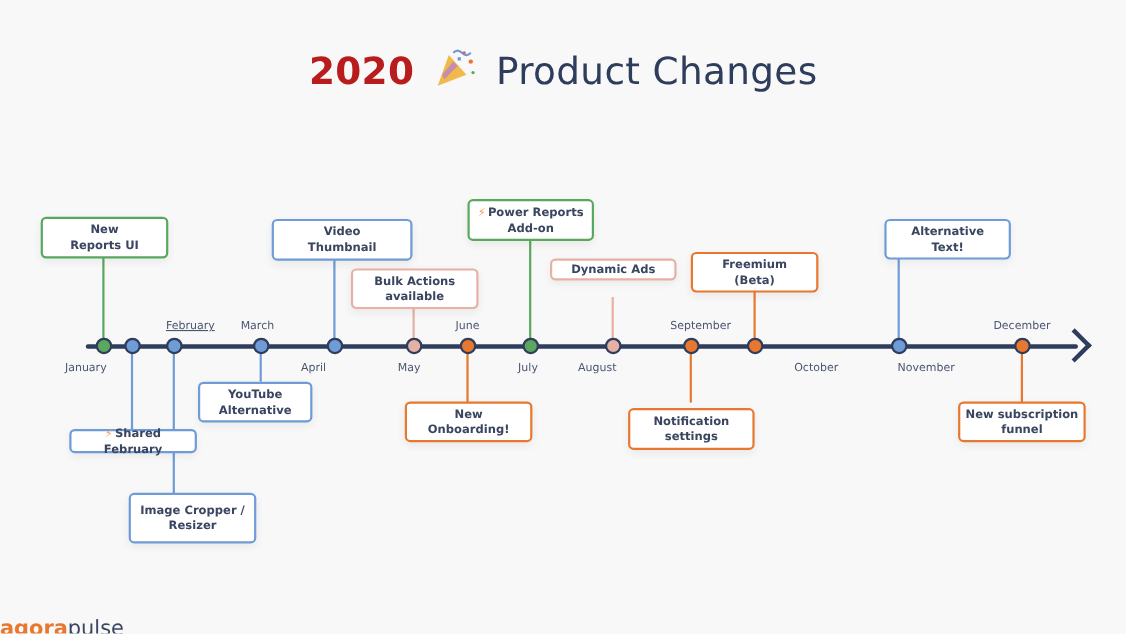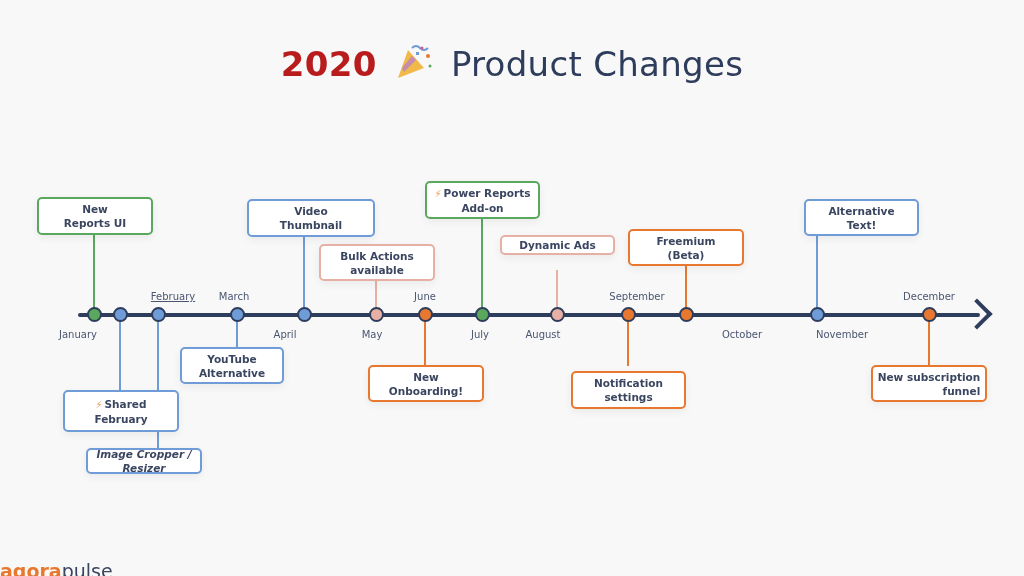--- a/index.html
+++ b/index.html
@@ -83,24 +83,24 @@
 <div class="dot" style="left:475px;background:#5aa85e;"></div>
 <div class="dot" style="left:550px;background:#e6b1a4;"></div>
 <div class="dot" style="left:621px;background:#e8782f;"></div>
 <div class="dot" style="left:679px;background:#e8782f;"></div>
 <div class="dot" style="left:810px;background:#6f9bd6;"></div>
 <div class="dot" style="left:922px;background:#e8782f;"></div>
 
 <div class="box" style="left:37px;top:197px;width:116px;height:38px;border-color:#5aa85e;">
   <div><span>New</span><br><span>Reports UI</span></div>
 </div>
-<div class="box" style="left:63px;top:390px;width:116px;height:42px;border-color:#6f9bd6;">
+<div class="box" style="left:63px;top:390px;width:116px;height:22px;border-color:#6f9bd6;">
   <div><span class="bolt">⚡</span><span>Shared</span><br><span>February</span></div>
 </div>
-<div class="box" style="left:86px;top:448px;width:116px;height:26px;border-color:#6f9bd6;font-style:italic;">
+<div class="box" style="left:117px;top:448px;width:116px;height:46px;border-color:#6f9bd6;">
   <div><span>Image Cropper /</span><br><span>Resizer</span></div>
 </div>
 <div class="box" style="left:180px;top:347px;width:104px;height:37px;border-color:#6f9bd6;">
   <div><span>YouTube</span><br><span>Alternative</span></div>
 </div>
 <div class="box" style="left:247px;top:199px;width:128px;height:38px;border-color:#6f9bd6;">
   <div><span>Video</span><br><span>Thumbnail</span></div>
 </div>
 <div class="box" style="left:319px;top:244px;width:116px;height:37px;border-color:#e6b1a4;">
   <div><span>Bulk Actions</span><br><span>available</span></div>
@@ -116,19 +116,19 @@
 </div>
 <div class="box" style="left:571px;top:371px;width:115px;height:38px;border-color:#e8782f;">
   <div><span>Notification</span><br><span>settings</span></div>
 </div>
 <div class="box" style="left:628px;top:229px;width:116px;height:37px;border-color:#e8782f;">
   <div><span>Freemium</span><br><span>(Beta)</span></div>
 </div>
 <div class="box" style="left:760px;top:199px;width:115px;height:37px;border-color:#6f9bd6;margin-left:44px;">
   <div><span>Alternative</span><br><span>Text!</span></div>
 </div>
-<div class="box" style="left:871px;top:365px;width:116px;height:37px;border-color:#e8782f;text-align:right;">
+<div class="box" style="left:871px;top:365px;width:116px;height:37px;border-color:#e8782f;">
   <div><span>New subscription</span><br><span>funnel</span></div>
 </div>
 
 <div class="logo">
   <span class="a">agora</span><span class="p">pulse</span>
 </div>
 
 </body></html>

